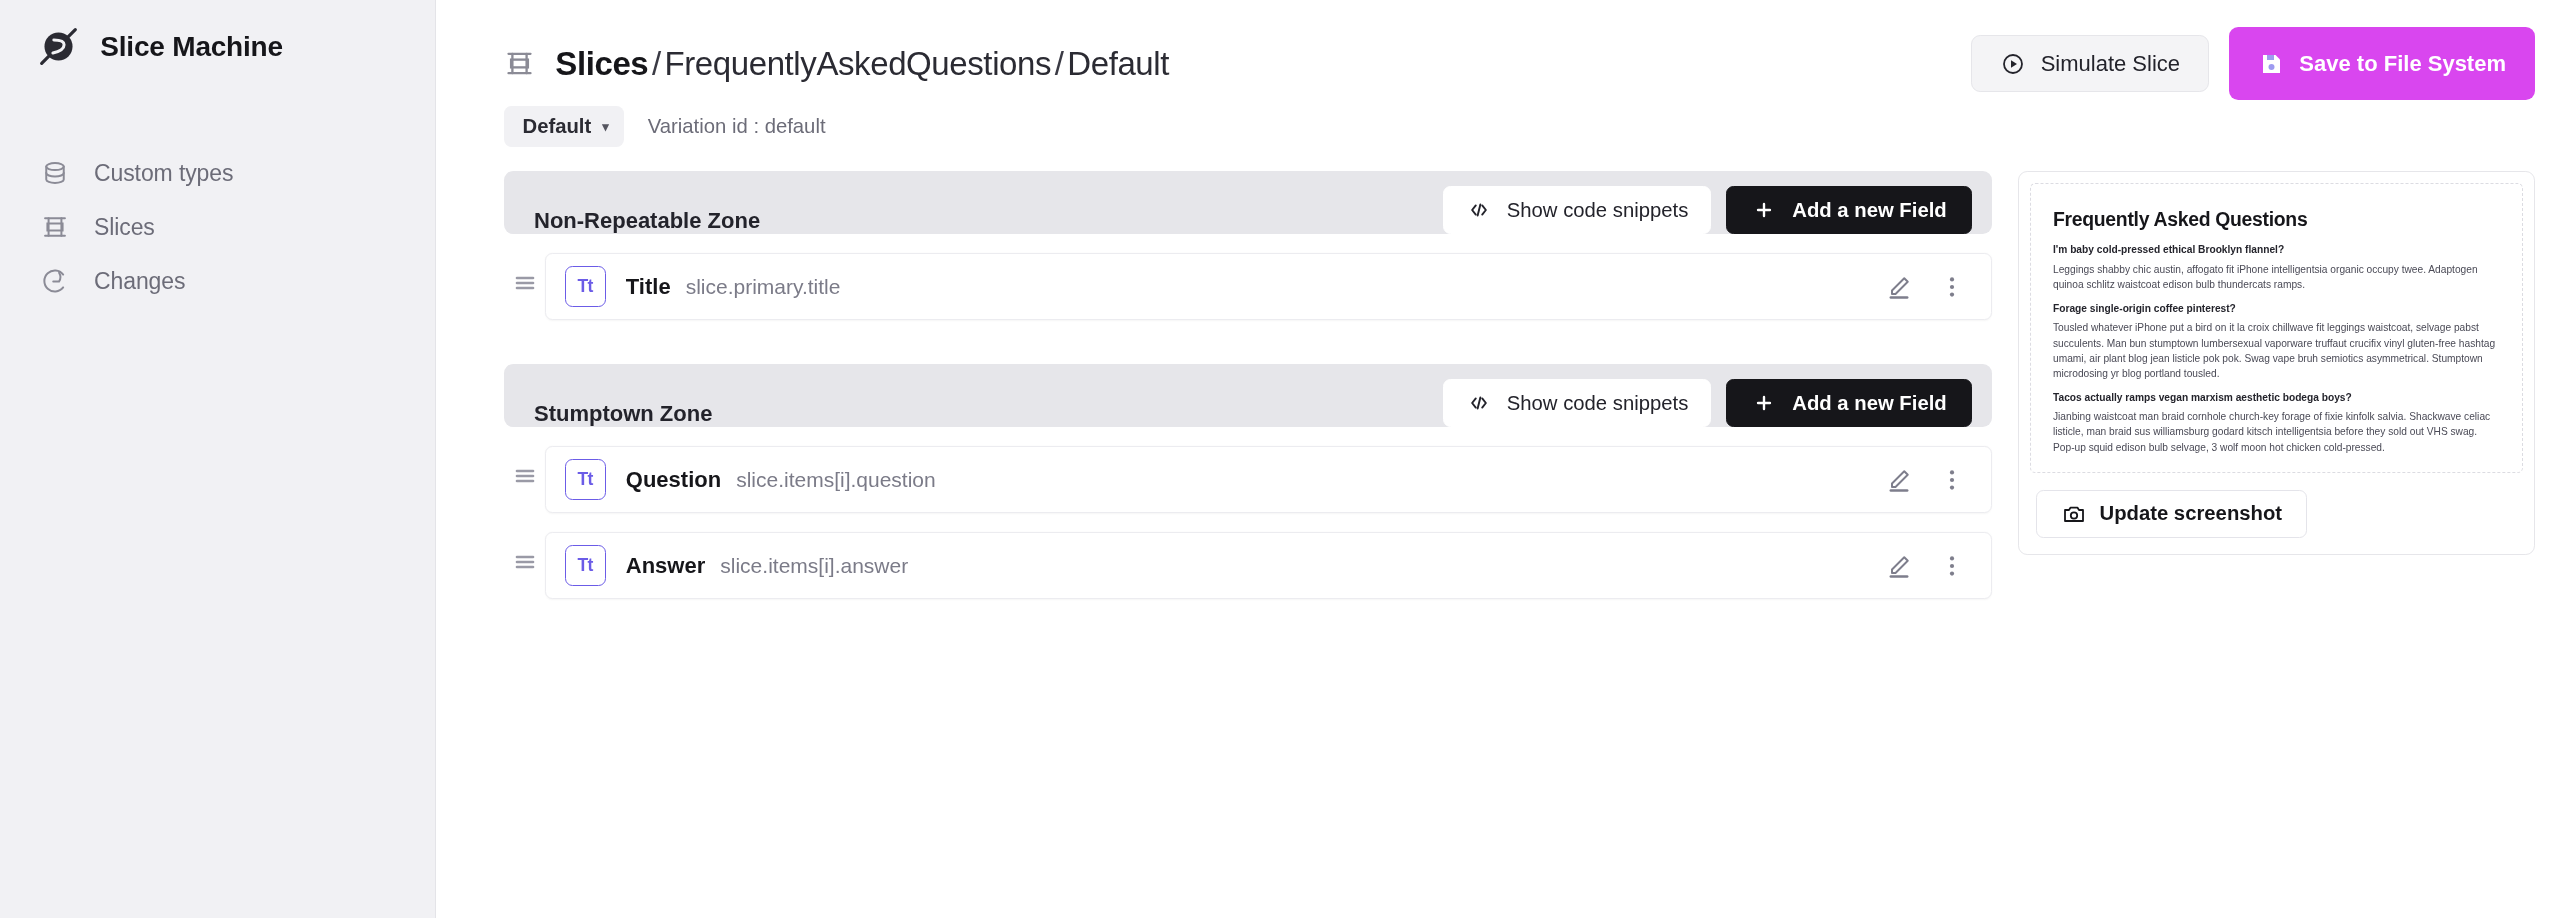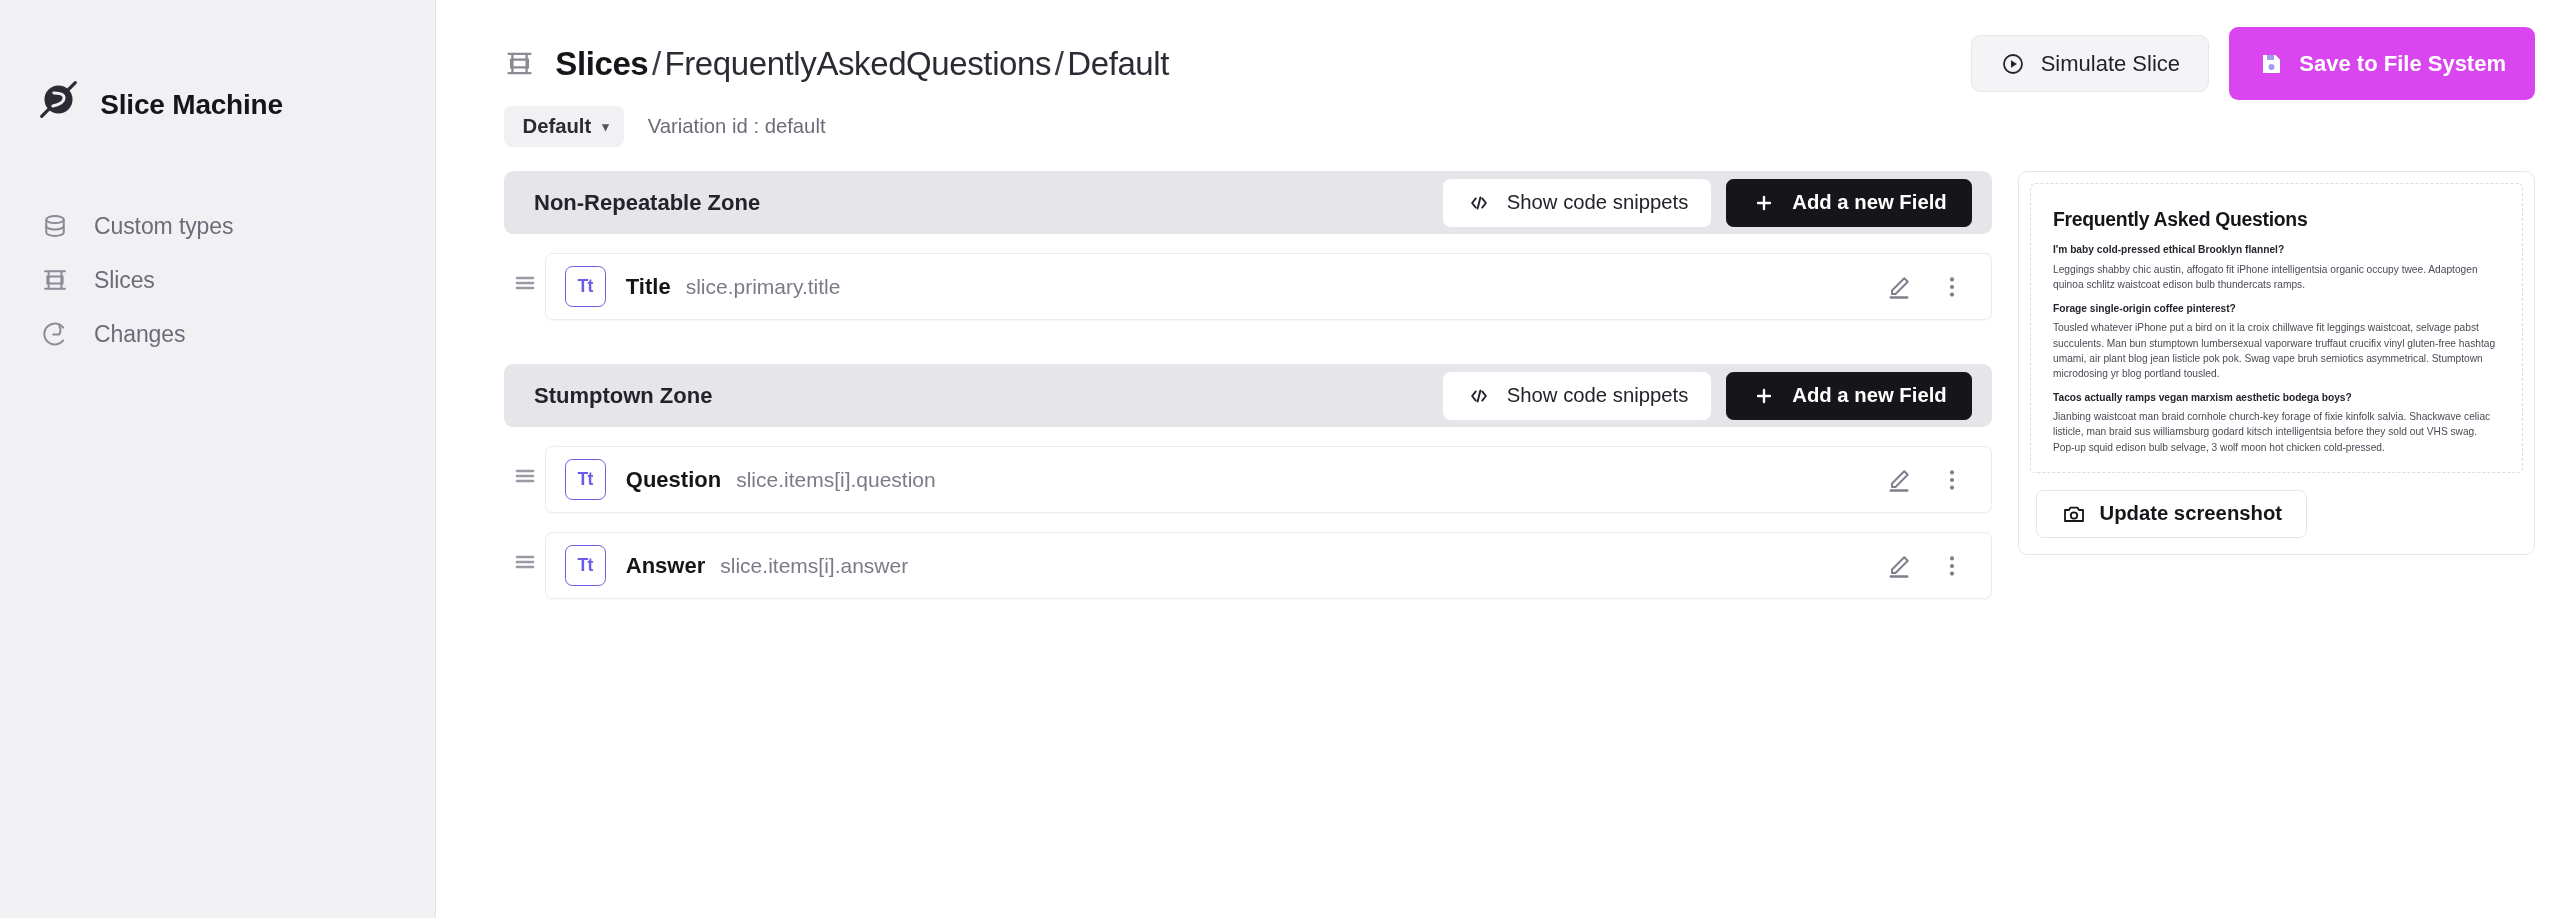--- a/index.html
+++ b/index.html
@@ -13,22 +13,22 @@
 
   
   .sidebar {
     width: 436px; height: 918px;
     background: #f1f1f4;
     border-right: 1.8px solid #e4e4e8;
     flex: 0 0 436px;
     padding: 0;
   }
   .brand {
-    display: flex; align-items: flex-end; gap: 20.3px;
-    padding: 78px 0 0 37px;
+    display: flex; align-items: center; gap: 20.3px;
+    padding: 25px 0 0 37px;
   }
   .brand-logo { width: 43px; height: 43px; flex: 0 0 43px; }
   .brand-name {
     font-size: 28px; font-weight: bold; color: #16161a;
     letter-spacing: -0.2px;
   }
   .nav { margin-top: 78px; }
   .nav-item {
     display: flex; align-items: center; gap: 24px;
     padding: 0 0 0 39px;
@@ -84,21 +84,21 @@
   .variation-id { font-size: 20.3px; color: #6c6c78; }
 
   
   .content {
     display: flex; align-items: flex-start; gap: 26px;
     padding: 20.3px 41px 0 68px;
   }
   .zones { flex: 1 1 auto; min-width: 0; }
 
   .zone-head {
-    display: flex; align-items: center;
+    display: flex; align-items: flex-end;
     background: #e6e6ea; border-radius: 9.2px;
     height: 63px; padding: 0 20.3px 0 30px;
     margin-bottom: 11px;
   }
   .zone-title { font-size: 22px; font-weight: bold; color: #23232b; }
   .zone-actions { margin-left: auto; display: flex; align-items: center; gap: 15px; }
   .btn-snip {
     background: #ffffff; border-color: #ffffff; color: #23232b;
     height: 48px; padding: 0 22px; font-weight: 500; font-size: 20.3px;
     border-radius: 7.4px;

